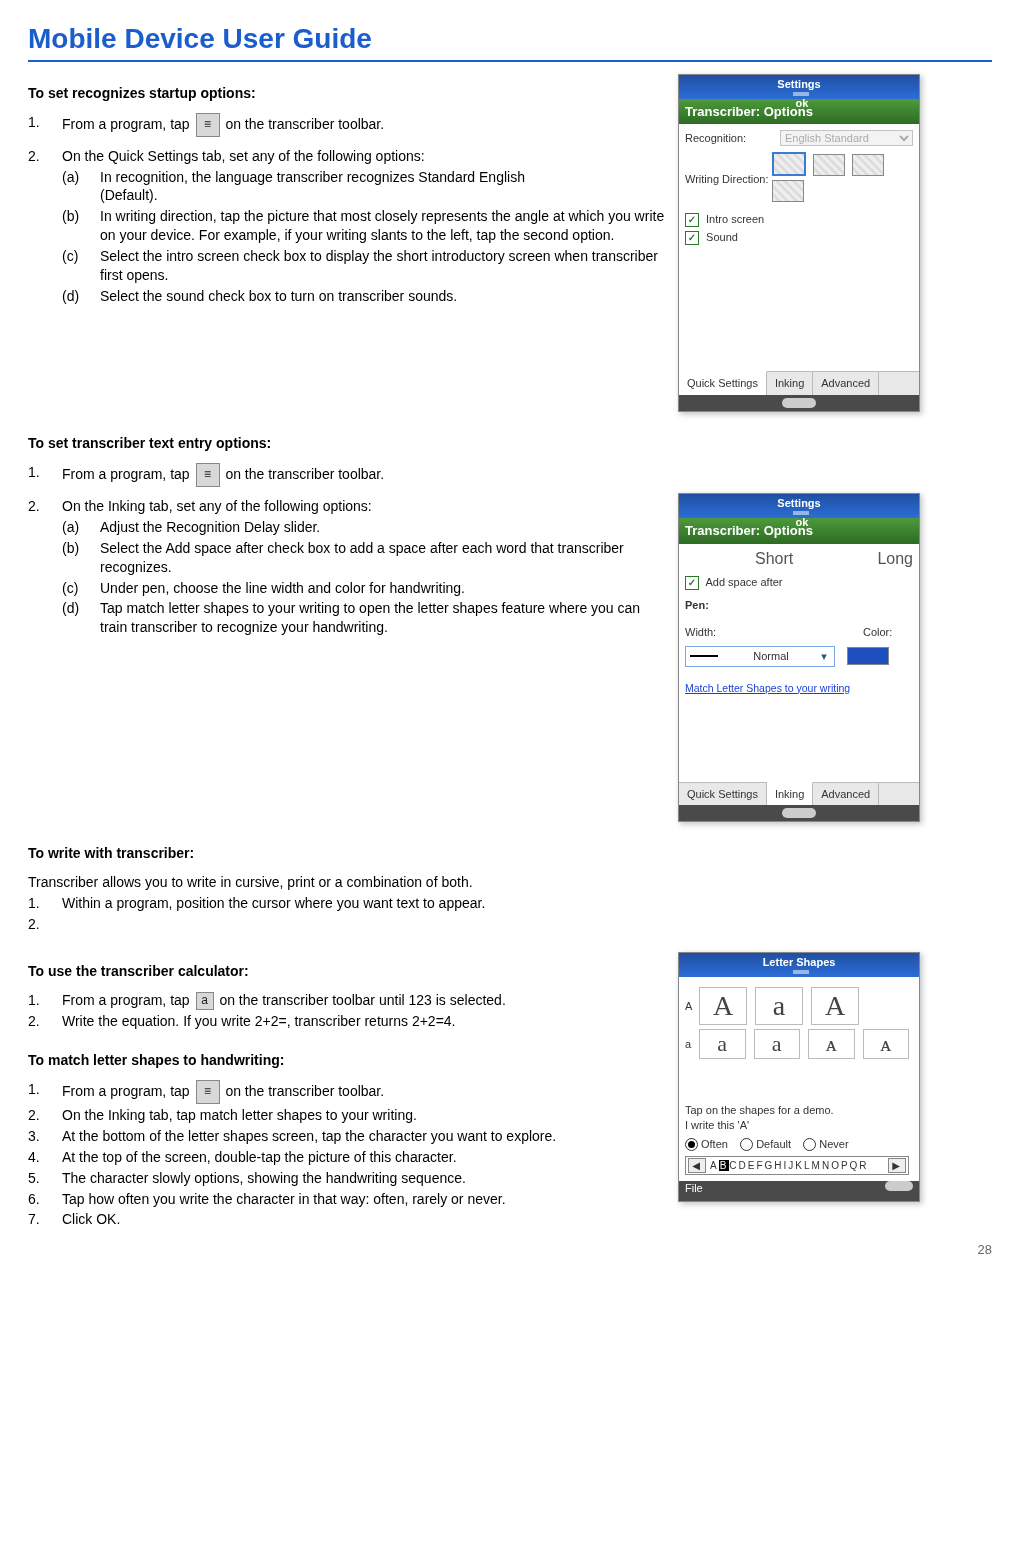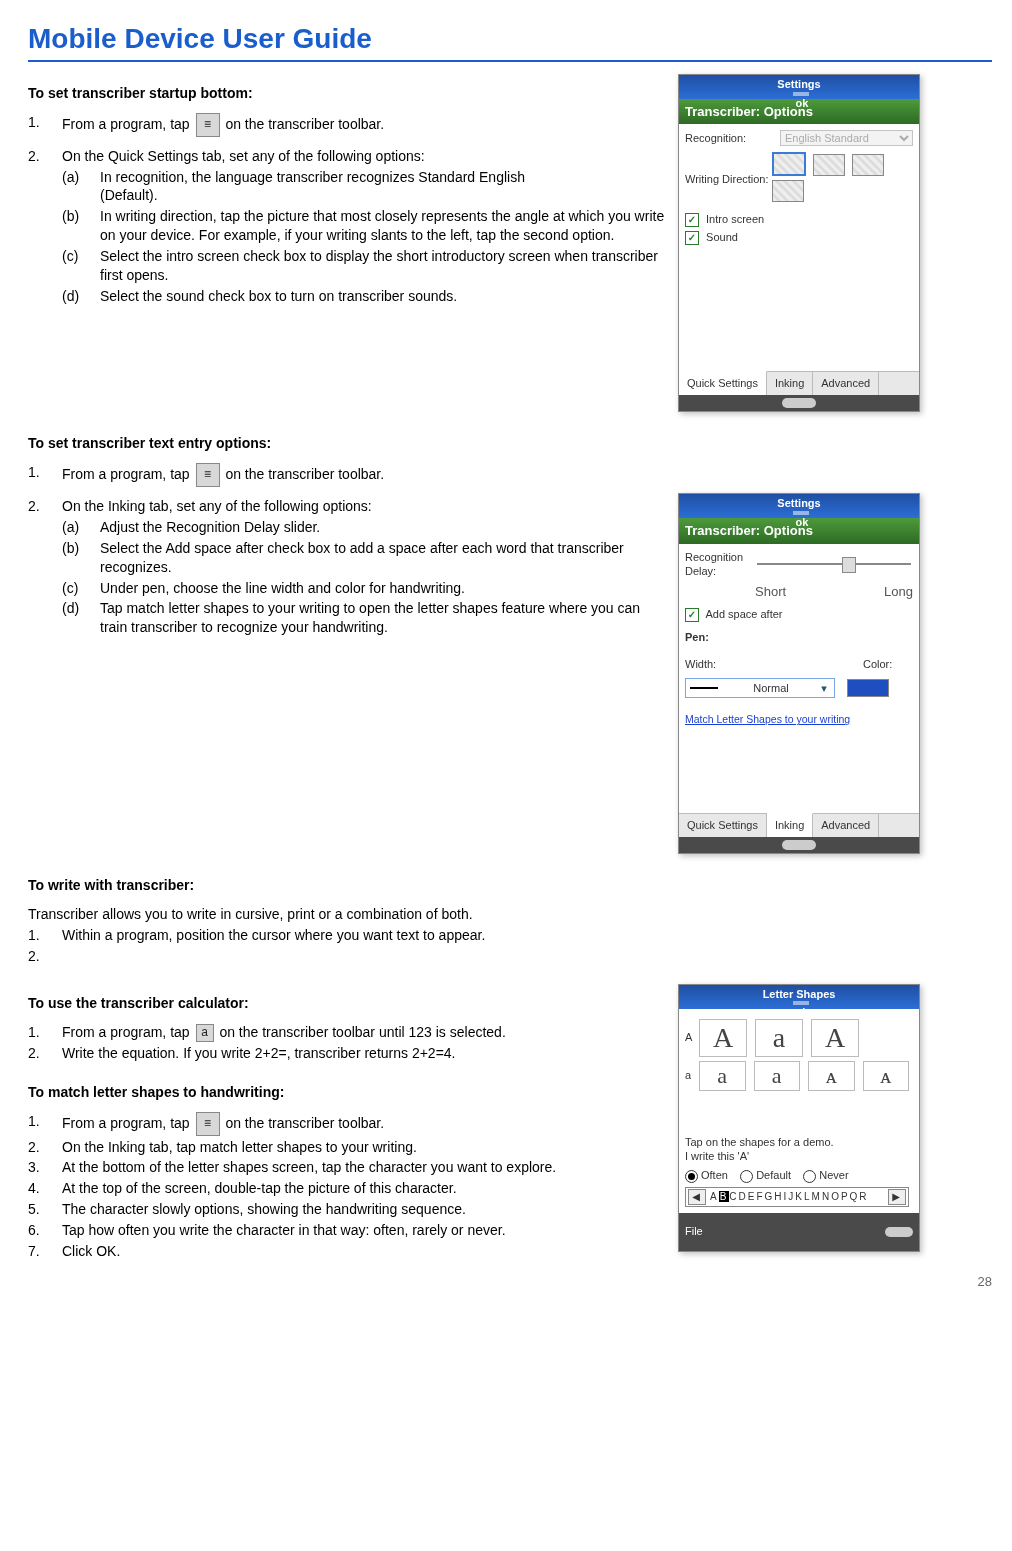--- a/index.html
+++ b/index.html
@@ -183,21 +183,21 @@
     left: 55%;
     top: -6px;
     width: 12px;
     height: 14px;
     background: #ddd;
     border: 1px solid #888;
   }
   .under-labels {
     display: flex;
     justify-content: space-between;
-    font-size: 13px;
+    font-size: 16px;
     color: #555;
     margin: -2px 0 6px 95px;
   }
   .widthsel {
     border: 1px solid #7aa7e5;
     padding: 2px 4px;
     display: flex;
     align-items: center;
     width: 140px;
   }
@@ -281,23 +281,23 @@
   }
   .char-strip .hilite {
     background: #000;
     color: #fff;
     padding: 0 1px;
   }
   .menubar {
     background: #4a4a4a;
     color: #fff;
     display: flex;
-    align-items: center;
+    align-items: flex-start;
     height: 20px;
-    padding: 9px 6px;
+    padding: 0 6px;
     font-size: 11px;
   }
   .menubar .spc { flex: 1; }
   .menubar .hand2 {
     width: 28px;
     height: 10px;
     background: #ccc;
     border-radius: 5px;
   }
   .pagefoot {
@@ -308,21 +308,21 @@
   }
 </style>
 </head>
 <body>
 
 <h1 class="title">Mobile Device User Guide</h1>
 <hr class="hr">
 
 <div class="row">
   <div class="leftcol">
-    <div class="section-title">To set transcriber startup bottom:</div>
+    <div class="section-title">To set recognizes startup options:</div>
 
     <div class="step">
         <div class="num">1.</div>
       <div class="txt">
         <span>From a program, tap</span>
         <span class="inline-icon">≡</span>
         <span>on the transcriber toolbar.</span>
       </div>
     </div>
     <div style="height:8px;"></div>
@@ -434,28 +434,20 @@
     <div class="titlebar">
       <span class="start"></span>
       <span>Settings</span>
       <span class="spacer"></span>
       <span class="ind"></span>
       <span class="ind"></span>
       <span style="margin-left:6px">ok</span>
     </div>
     <div class="subtitle">Transcriber: Options</div>
     <div class="content">
-      <div class="row2">
-        <div class="lbl" style="width:70px">Recognition Delay:</div>
-        <div class="slider-track">
-          <div class="slider-line">
-              <span class="slider-thumb"></span>
-            </div>
-        </div>
-      </div>
       <div class="under-labels" style="margin-left:70px;">
         <span>Short</span>
         <span>Long</span>
       </div>
       <div style="margin:4px 0 8px 0;">
         <span class="chk">✓</span>
         <span>Add space after</span>
       </div>
       <div style="font-weight:bold; margin-top:4px;">Pen:</div>
       <div class="row2" style="margin-top:12px;gap:16px;">

